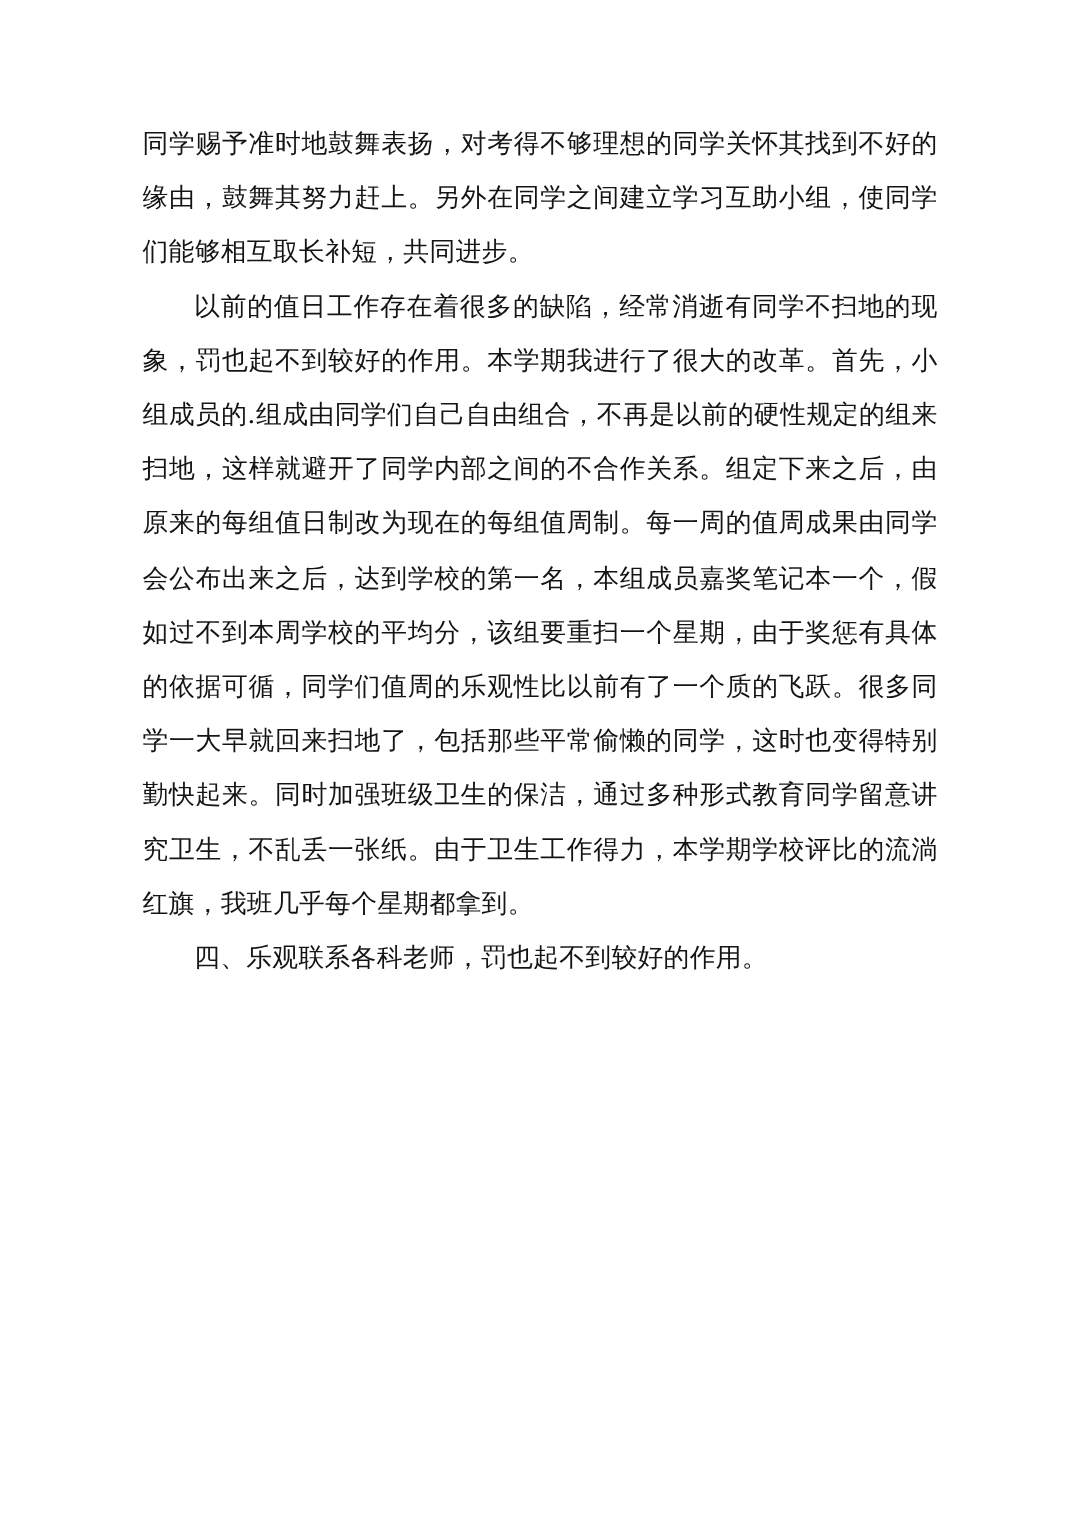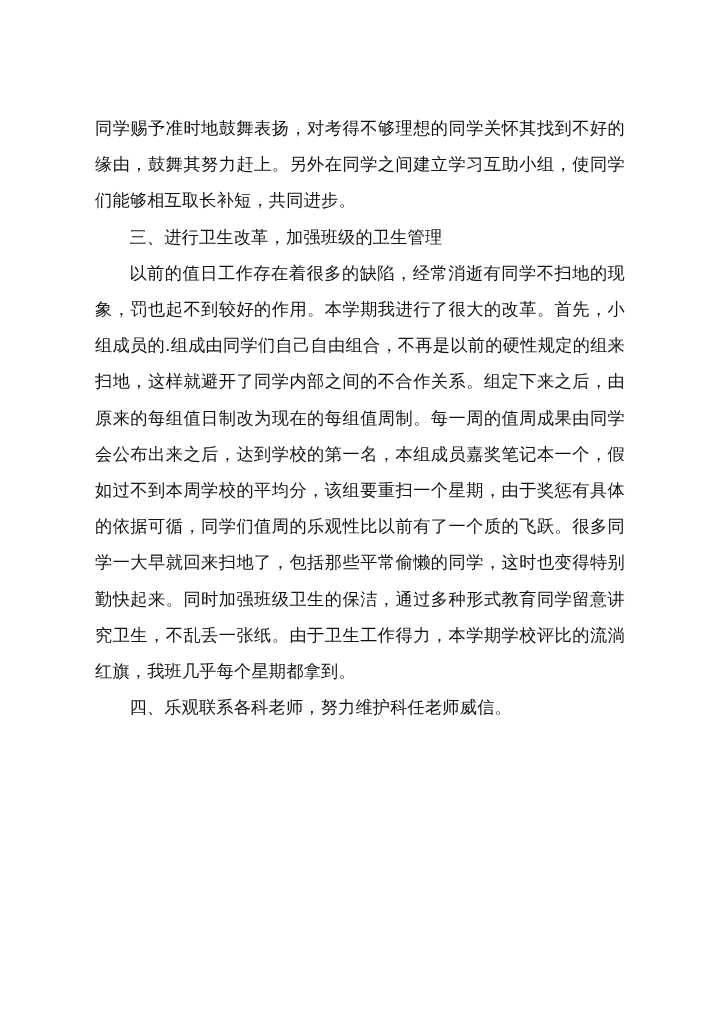--- a/index.html
+++ b/index.html
@@ -19,21 +19,20 @@
     height: 1018px;
     background: #ffffff;
     box-sizing: border-box;
     overflow: hidden;
   }
   .page-body {
     position: absolute;
     left: 95px;
     top: 78px;
     width: 530px;
-    margin-top: 32px;
   }
   p {
     margin: 0 0 0 0;
     font-size: 17.2px;
     line-height: 36.2px;
     text-align: justify;
     text-justify: inter-ideograph;
     letter-spacing: 0.2px;
     color: #141414;
     word-break: break-all;
@@ -41,17 +40,16 @@
   p.indent {
     text-indent: 2em;
   }
 </style>
 </head>
 <body>
 
 <div class="page">
   <div class="page-body">
     <p class="indent-none">同学赐予准时地鼓舞表扬，对考得不够理想的同学关怀其找到不好的缘由，鼓舞其努力赶上。另外在同学之间建立学习互助小组，使同学们能够相互取长补短，共同进步。</p>
-    <p class="indent">三、进行卫生改革，加强班级的卫生管理</p>
     <p class="indent">以前的值日工作存在着很多的缺陷，经常消逝有同学不扫地的现象，罚也起不到较好的作用。本学期我进行了很大的改革。首先，小组成员的.组成由同学们自己自由组合，不再是以前的硬性规定的组来扫地，这样就避开了同学内部之间的不合作关系。组定下来之后，由原来的每组值日制改为现在的每组值周制。每一周的值周成果由同学会公布出来之后，达到学校的第一名，本组成员嘉奖笔记本一个，假如过不到本周学校的平均分，该组要重扫一个星期，由于奖惩有具体的依据可循，同学们值周的乐观性比以前有了一个质的飞跃。很多同学一大早就回来扫地了，包括那些平常偷懒的同学，这时也变得特别勤快起来。同时加强班级卫生的保洁，通过多种形式教育同学留意讲究卫生，不乱丢一张纸。由于卫生工作得力，本学期学校评比的流淌红旗，我班几乎每个星期都拿到。</p>
-    <p class="indent">四、乐观联系各科老师，努力维护科任老师威信。</p>
+    <p class="indent">四、乐观联系各科老师，罚也起不到较好的作用。</p>
   </div>
 </div>
 
 </body></html>

